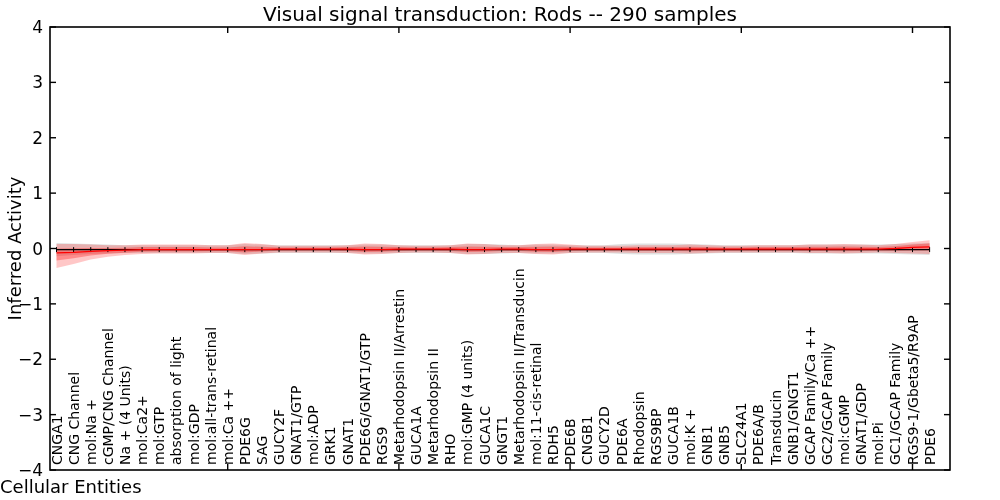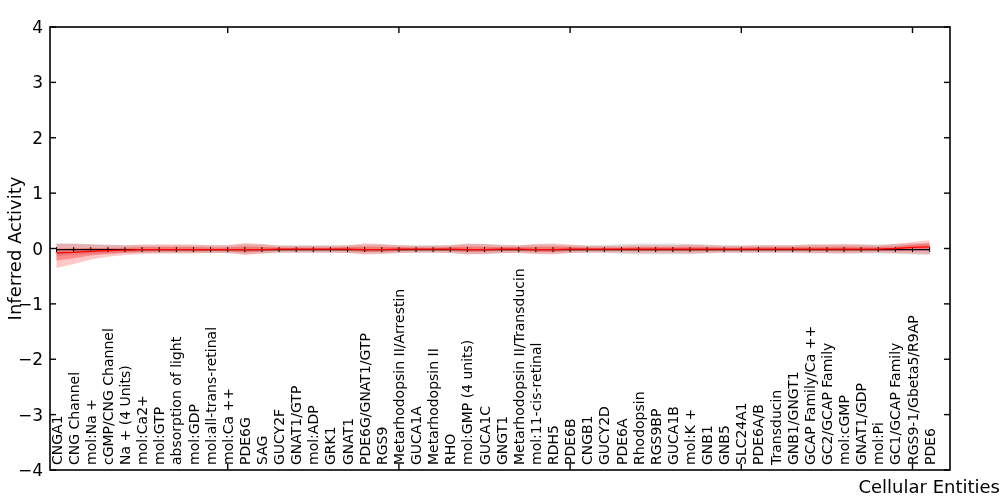--- a/index.html
+++ b/index.html
@@ -1,29 +1,30 @@
 <!DOCTYPE html>
 <html><head>
 <meta charset="utf-8">
 <style>
   html,body{margin:0;padding:0;background:#ffffff;width:1000px;height:500px;overflow:hidden;}
   .figure{position:relative;width:1000px;height:500px;background:#ffffff;font-family:"DejaVu Sans",sans-serif;color:#000;}
   .title{position:absolute;left:0;top:2px;width:1000px;text-align:center;font-size:20px;}
   .ylabel{position:absolute;left:-96px;top:238px;width:220px;text-align:center;font-size:18px;transform:rotate(-90deg);transform-origin:center center;}
-  .xlabel{position:absolute;left:0;top:476px;width:1000px;text-align:right;font-size:18px;}
+  .xlabel{position:absolute;left:0;top:476px;width:1000px;text-align:left;font-size:18px;}
   svg.plot{position:absolute;left:0;top:0;}
   .legend{position:absolute;left:60px;top:36px;width:452px;border:1.6px solid #000;background:#fff;box-sizing:border-box;padding:4px 0 5px 0;}
   .legend-row{display:flex;align-items:center;height:27px;}
   .legend-line{width:44px;height:0;border-top:1.6px solid #000;margin-left:14px;flex:none;}
   .legend-text{margin-left:22px;font-size:17px;white-space:nowrap;}
 </style>
 </head>
 <body>
 
 <div class="figure">
+  <div class="title">Visual signal transduction: Rods -- 290 samples</div>
   <div class="ylabel">Inferred Activity</div>
 
   <svg class="plot" id="plot-svg" width="1000" height="500">
       <path d="M56.5 243.0L73.6 243.5L90.7 244.1L107.9 244.6L125.0 245.2L142.1 245.2L159.2 245.2L176.3 245.2L193.5 245.2L210.6 245.2L227.7 245.2L244.8 244.1L261.9 244.6L279.1 245.2L296.2 245.2L313.3 245.2L330.4 245.2L347.5 245.2L364.7 244.6L381.8 244.6L398.9 245.2L416.0 245.2L433.1 245.2L450.3 245.2L467.4 244.1L484.5 244.1L501.6 244.6L518.7 245.2L535.9 244.6L553.0 244.6L570.1 245.2L587.2 245.2L604.3 245.2L621.5 244.1L638.6 243.5L655.7 243.5L672.8 243.5L689.9 244.1L707.1 244.6L724.2 245.2L741.3 245.2L758.4 245.2L775.5 245.2L792.7 245.2L809.8 244.6L826.9 244.6L844.0 244.6L861.1 244.6L878.3 244.6L895.4 244.1L912.5 243.5L929.6 243.0L929.6 255.1L912.5 254.6L895.4 254.0L878.3 253.5L861.1 253.5L844.0 253.5L826.9 253.5L809.8 253.5L792.7 252.9L775.5 252.9L758.4 252.9L741.3 252.9L724.2 252.9L707.1 253.5L689.9 254.0L672.8 254.6L655.7 254.6L638.6 254.6L621.5 254.0L604.3 252.9L587.2 252.9L570.1 252.9L553.0 253.5L535.9 253.5L518.7 252.9L501.6 253.5L484.5 254.0L467.4 254.0L450.3 252.9L433.1 252.9L416.0 252.9L398.9 252.9L381.8 253.5L364.7 253.5L347.5 252.9L330.4 252.9L313.3 252.9L296.2 252.9L279.1 252.9L261.9 253.5L244.8 254.0L227.7 252.9L210.6 252.9L193.5 252.9L176.3 252.9L159.2 252.9L142.1 252.9L125.0 252.9L107.9 253.5L90.7 254.0L73.6 255.1L56.5 256.3Z" fill="rgba(0,0,0,0.12)" stroke="none"></path>
       <path d="M56.5 244.1L73.6 244.1L90.7 244.6L107.9 245.2L125.0 245.2L142.1 244.6L159.2 244.6L176.3 244.6L193.5 244.6L210.6 245.2L227.7 245.2L244.8 243.0L261.9 244.1L279.1 245.7L296.2 245.7L313.3 245.7L330.4 245.7L347.5 245.2L364.7 243.5L381.8 244.1L398.9 245.2L416.0 245.7L433.1 245.7L450.3 245.2L467.4 243.5L484.5 244.1L501.6 245.2L518.7 245.2L535.9 244.1L553.0 243.5L570.1 244.6L587.2 245.7L604.3 245.7L621.5 245.7L638.6 245.2L655.7 245.2L672.8 245.2L689.9 244.6L707.1 245.2L724.2 245.7L741.3 245.7L758.4 245.2L775.5 245.2L792.7 245.2L809.8 244.6L826.9 244.6L844.0 244.1L861.1 244.6L878.3 245.2L895.4 244.1L912.5 241.9L929.6 240.2L929.6 254.0L912.5 253.5L895.4 252.9L878.3 252.4L861.1 252.9L844.0 253.5L826.9 252.9L809.8 252.9L792.7 252.4L775.5 252.4L758.4 252.4L741.3 252.4L724.2 252.4L707.1 252.9L689.9 253.5L672.8 252.9L655.7 252.9L638.6 252.9L621.5 252.4L604.3 252.4L587.2 252.4L570.1 252.9L553.0 254.6L535.9 254.0L518.7 252.9L501.6 252.9L484.5 254.0L467.4 254.6L450.3 252.9L433.1 252.4L416.0 252.4L398.9 252.9L381.8 254.0L364.7 254.6L347.5 252.9L330.4 252.4L313.3 252.4L296.2 252.4L279.1 252.4L261.9 253.5L244.8 255.1L227.7 252.9L210.6 252.9L193.5 253.5L176.3 253.5L159.2 253.5L142.1 254.0L125.0 255.1L107.9 256.8L90.7 259.6L73.6 264.0L56.5 267.9Z" fill="rgba(255,0,0,0.22)" stroke="none"></path>
       <path d="M56.5 248.5L73.6 248.2L90.7 247.9L107.9 247.9L125.0 247.7L142.1 247.1L159.2 247.1L176.3 247.1L193.5 247.1L210.6 247.4L227.7 247.4L244.8 246.3L261.9 246.8L279.1 247.4L296.2 247.4L313.3 247.4L330.4 247.4L347.5 247.1L364.7 246.6L381.8 246.8L398.9 247.1L416.0 247.4L433.1 247.4L450.3 247.1L467.4 246.6L484.5 246.8L501.6 247.1L518.7 247.1L535.9 246.8L553.0 246.6L570.1 246.8L587.2 247.4L604.3 247.4L621.5 247.4L638.6 247.1L655.7 247.1L672.8 247.1L689.9 246.8L707.1 247.1L724.2 247.4L741.3 247.4L758.4 247.1L775.5 247.1L792.7 247.1L809.8 246.8L826.9 246.8L844.0 246.6L861.1 246.8L878.3 247.1L895.4 246.3L912.5 244.6L929.6 243.5L929.6 250.4L912.5 250.4L895.4 250.7L878.3 250.7L861.1 251.0L844.0 251.3L826.9 251.0L809.8 251.0L792.7 250.7L775.5 250.7L758.4 250.7L741.3 250.7L724.2 250.7L707.1 251.0L689.9 251.3L672.8 251.0L655.7 251.0L638.6 251.0L621.5 250.7L604.3 250.7L587.2 250.7L570.1 251.0L553.0 252.1L535.9 251.8L518.7 251.0L501.6 251.0L484.5 251.8L467.4 252.1L450.3 251.0L433.1 250.7L416.0 250.7L398.9 251.0L381.8 251.8L364.7 252.1L347.5 251.0L330.4 250.7L313.3 250.7L296.2 250.7L279.1 250.7L261.9 251.5L244.8 252.4L227.7 251.3L210.6 251.3L193.5 251.5L176.3 251.5L159.2 251.5L142.1 251.8L125.0 252.7L107.9 253.8L90.7 255.4L73.6 258.2L56.5 260.4Z" fill="rgba(255,0,0,0.30)" stroke="none"></path>
       <polyline points="56.5,249.6 73.6,249.6 90.7,249.6 107.9,249.6 125.0,249.6 142.1,249.6 159.2,249.6 176.3,249.6 193.5,249.6 210.6,249.6 227.7,249.6 244.8,249.6 261.9,249.6 279.1,249.6 296.2,249.6 313.3,249.6 330.4,249.6 347.5,249.6 364.7,249.6 381.8,249.6 398.9,249.6 416.0,249.6 433.1,249.6 450.3,249.6 467.4,249.6 484.5,249.6 501.6,249.6 518.7,249.6 535.9,249.6 553.0,249.6 570.1,249.6 587.2,249.6 604.3,249.6 621.5,249.6 638.6,249.6 655.7,249.6 672.8,249.6 689.9,249.6 707.1,249.6 724.2,249.6 741.3,249.6 758.4,249.6 775.5,249.6 792.7,249.6 809.8,249.6 826.9,249.6 844.0,249.6 861.1,249.6 878.3,249.6 895.4,249.6 912.5,249.6 929.6,249.6" fill="none" stroke="#000000" stroke-width="1.4"></polyline>
       <line x1="56.5" x2="56.5" y1="247.1075" y2="252.1075" stroke="#000" stroke-width="1"></line>
       <line x1="73.62" x2="73.62" y1="247.1075" y2="252.1075" stroke="#000" stroke-width="1"></line>
       <line x1="90.74000000000001" x2="90.74000000000001" y1="247.1075" y2="252.1075" stroke="#000" stroke-width="1"></line>

